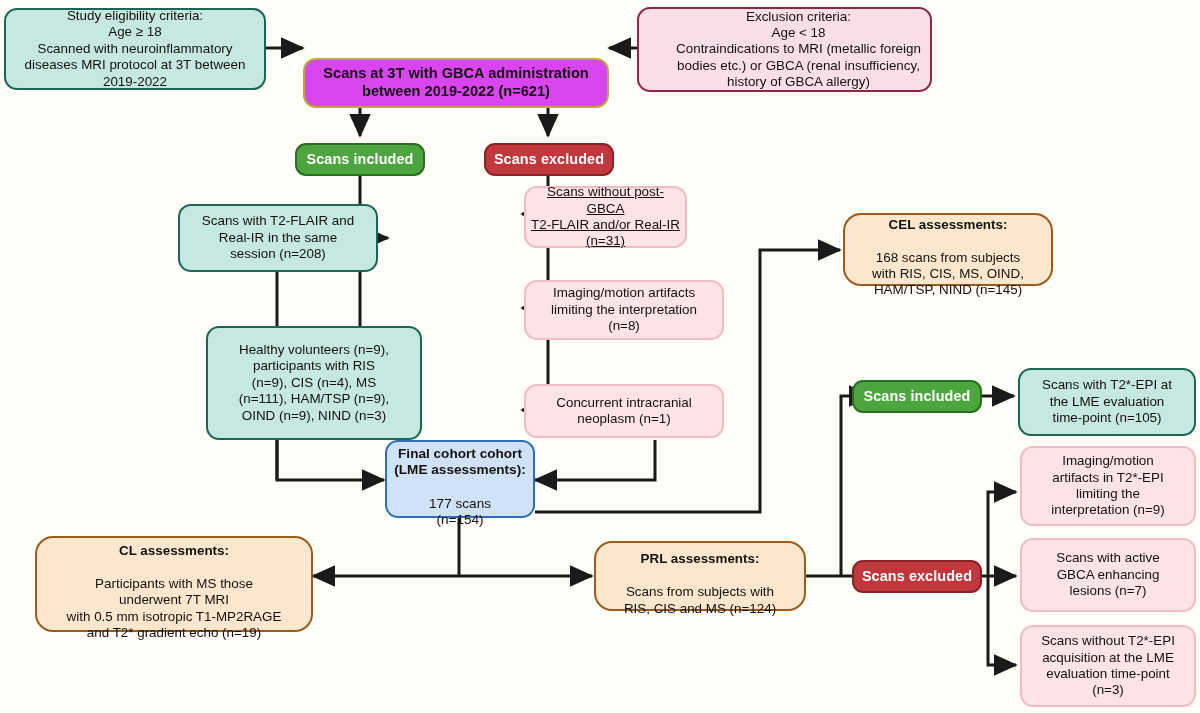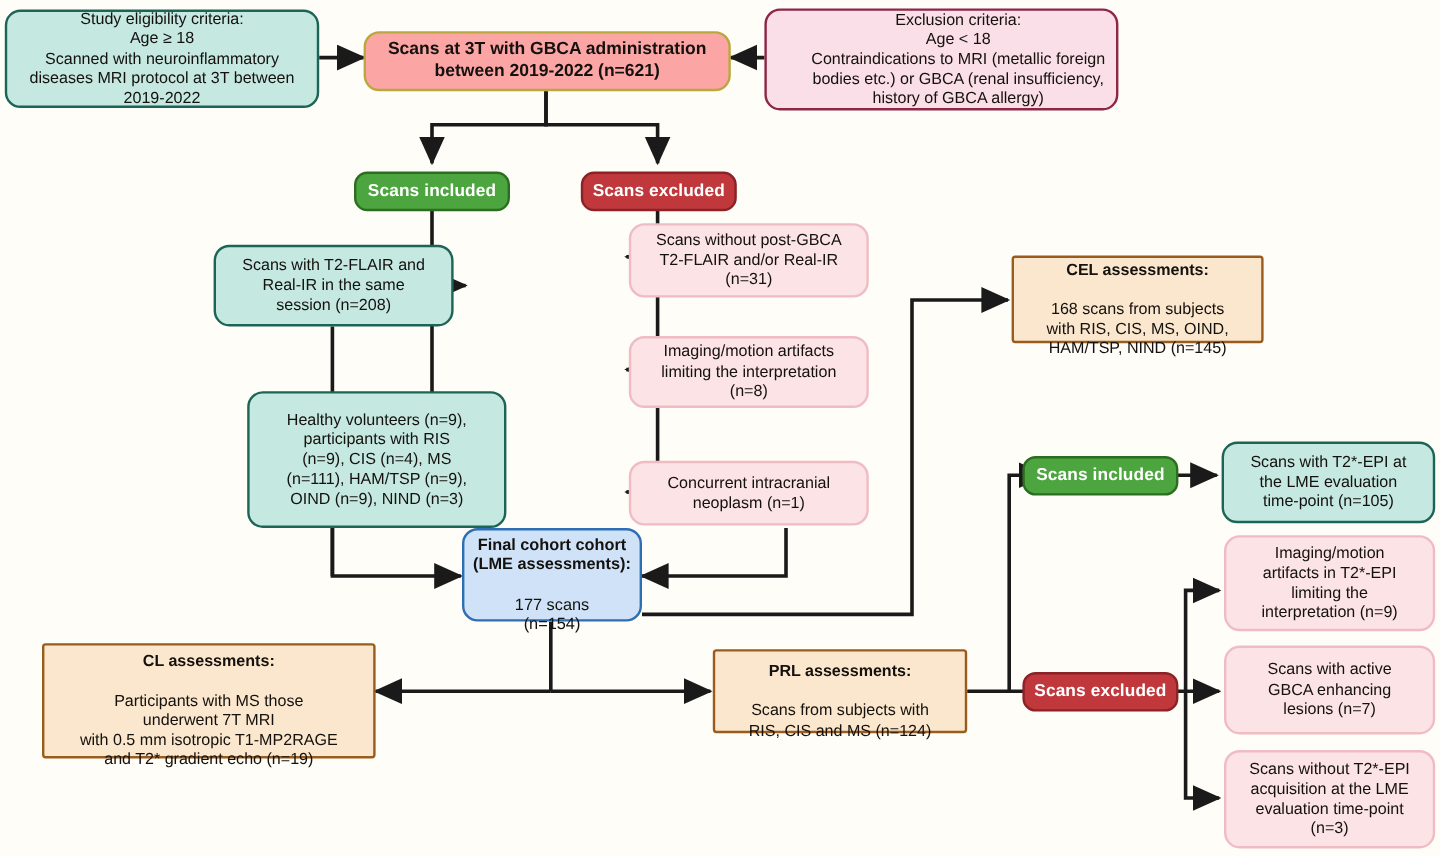--- a/index.html
+++ b/index.html
@@ -34,42 +34,43 @@
     z-index: 2;
   }
   .node-inner { width: 100%; padding: 0 5px; }
   .teal {
     background: #c5e8e0;
     border: 2.4px solid #1c6556;
     border-radius: 13px;
     font-size: 13.4px;
   }
   .cream {
-    background: #fca5a5;
+    background: #d946ef;
     border: 2.4px solid #b9a83f;
     border-radius: 13px;
     font-weight: bold;
     font-size: 14.6px;
+    margin-top: 32px;
   }
   .pinkbig {
     background: #fbdfe8;
     border: 2.4px solid #8d2647;
     border-radius: 13px;
     font-size: 13.4px;
   }
   .pinklight {
     background: #fbe3e6;
     border: 2.2px solid #f0bcc4;
     border-radius: 13px;
     font-size: 13.4px;
   }
   .tan {
     background: #fbe7cd;
     border: 2.4px solid #9a5c1d;
-    border-radius: 3px;
+    border-radius: 18px;
     font-size: 13.4px;
   }
   .blue {
     background: #cfe2f7;
     border: 2.4px solid #2f6eb5;
     border-radius: 13px;
     font-size: 13.6px;
   }
   .pill {
     border-radius: 11px;
@@ -175,21 +176,21 @@
   </div>
 
   <div class="node teal" style="left:206px; top:326px; width:216px; height:114px;">
     <div class="node-inner">Healthy volunteers (n=9),
 participants with RIS
 (n=9), CIS (n=4), MS
 (n=111), HAM/TSP (n=9),
 OIND (n=9), NIND (n=3)</div>
   </div>
 
-  <div class="node pinklight" style="left:524px; top:186px; width:200px; height:62px;">
+  <div class="node pinklight" style="left:524px; top:186px; width:163px; height:62px;text-decoration:underline;">
     <div class="node-inner">Scans without post-GBCA
 T2-FLAIR and/or Real-IR
 (n=31)</div>
   </div>
 
   <div class="node pinklight" style="left:524px; top:280px; width:200px; height:60px;">
     <div class="node-inner">Imaging/motion artifacts
 limiting the interpretation
 (n=8)</div>
   </div>

